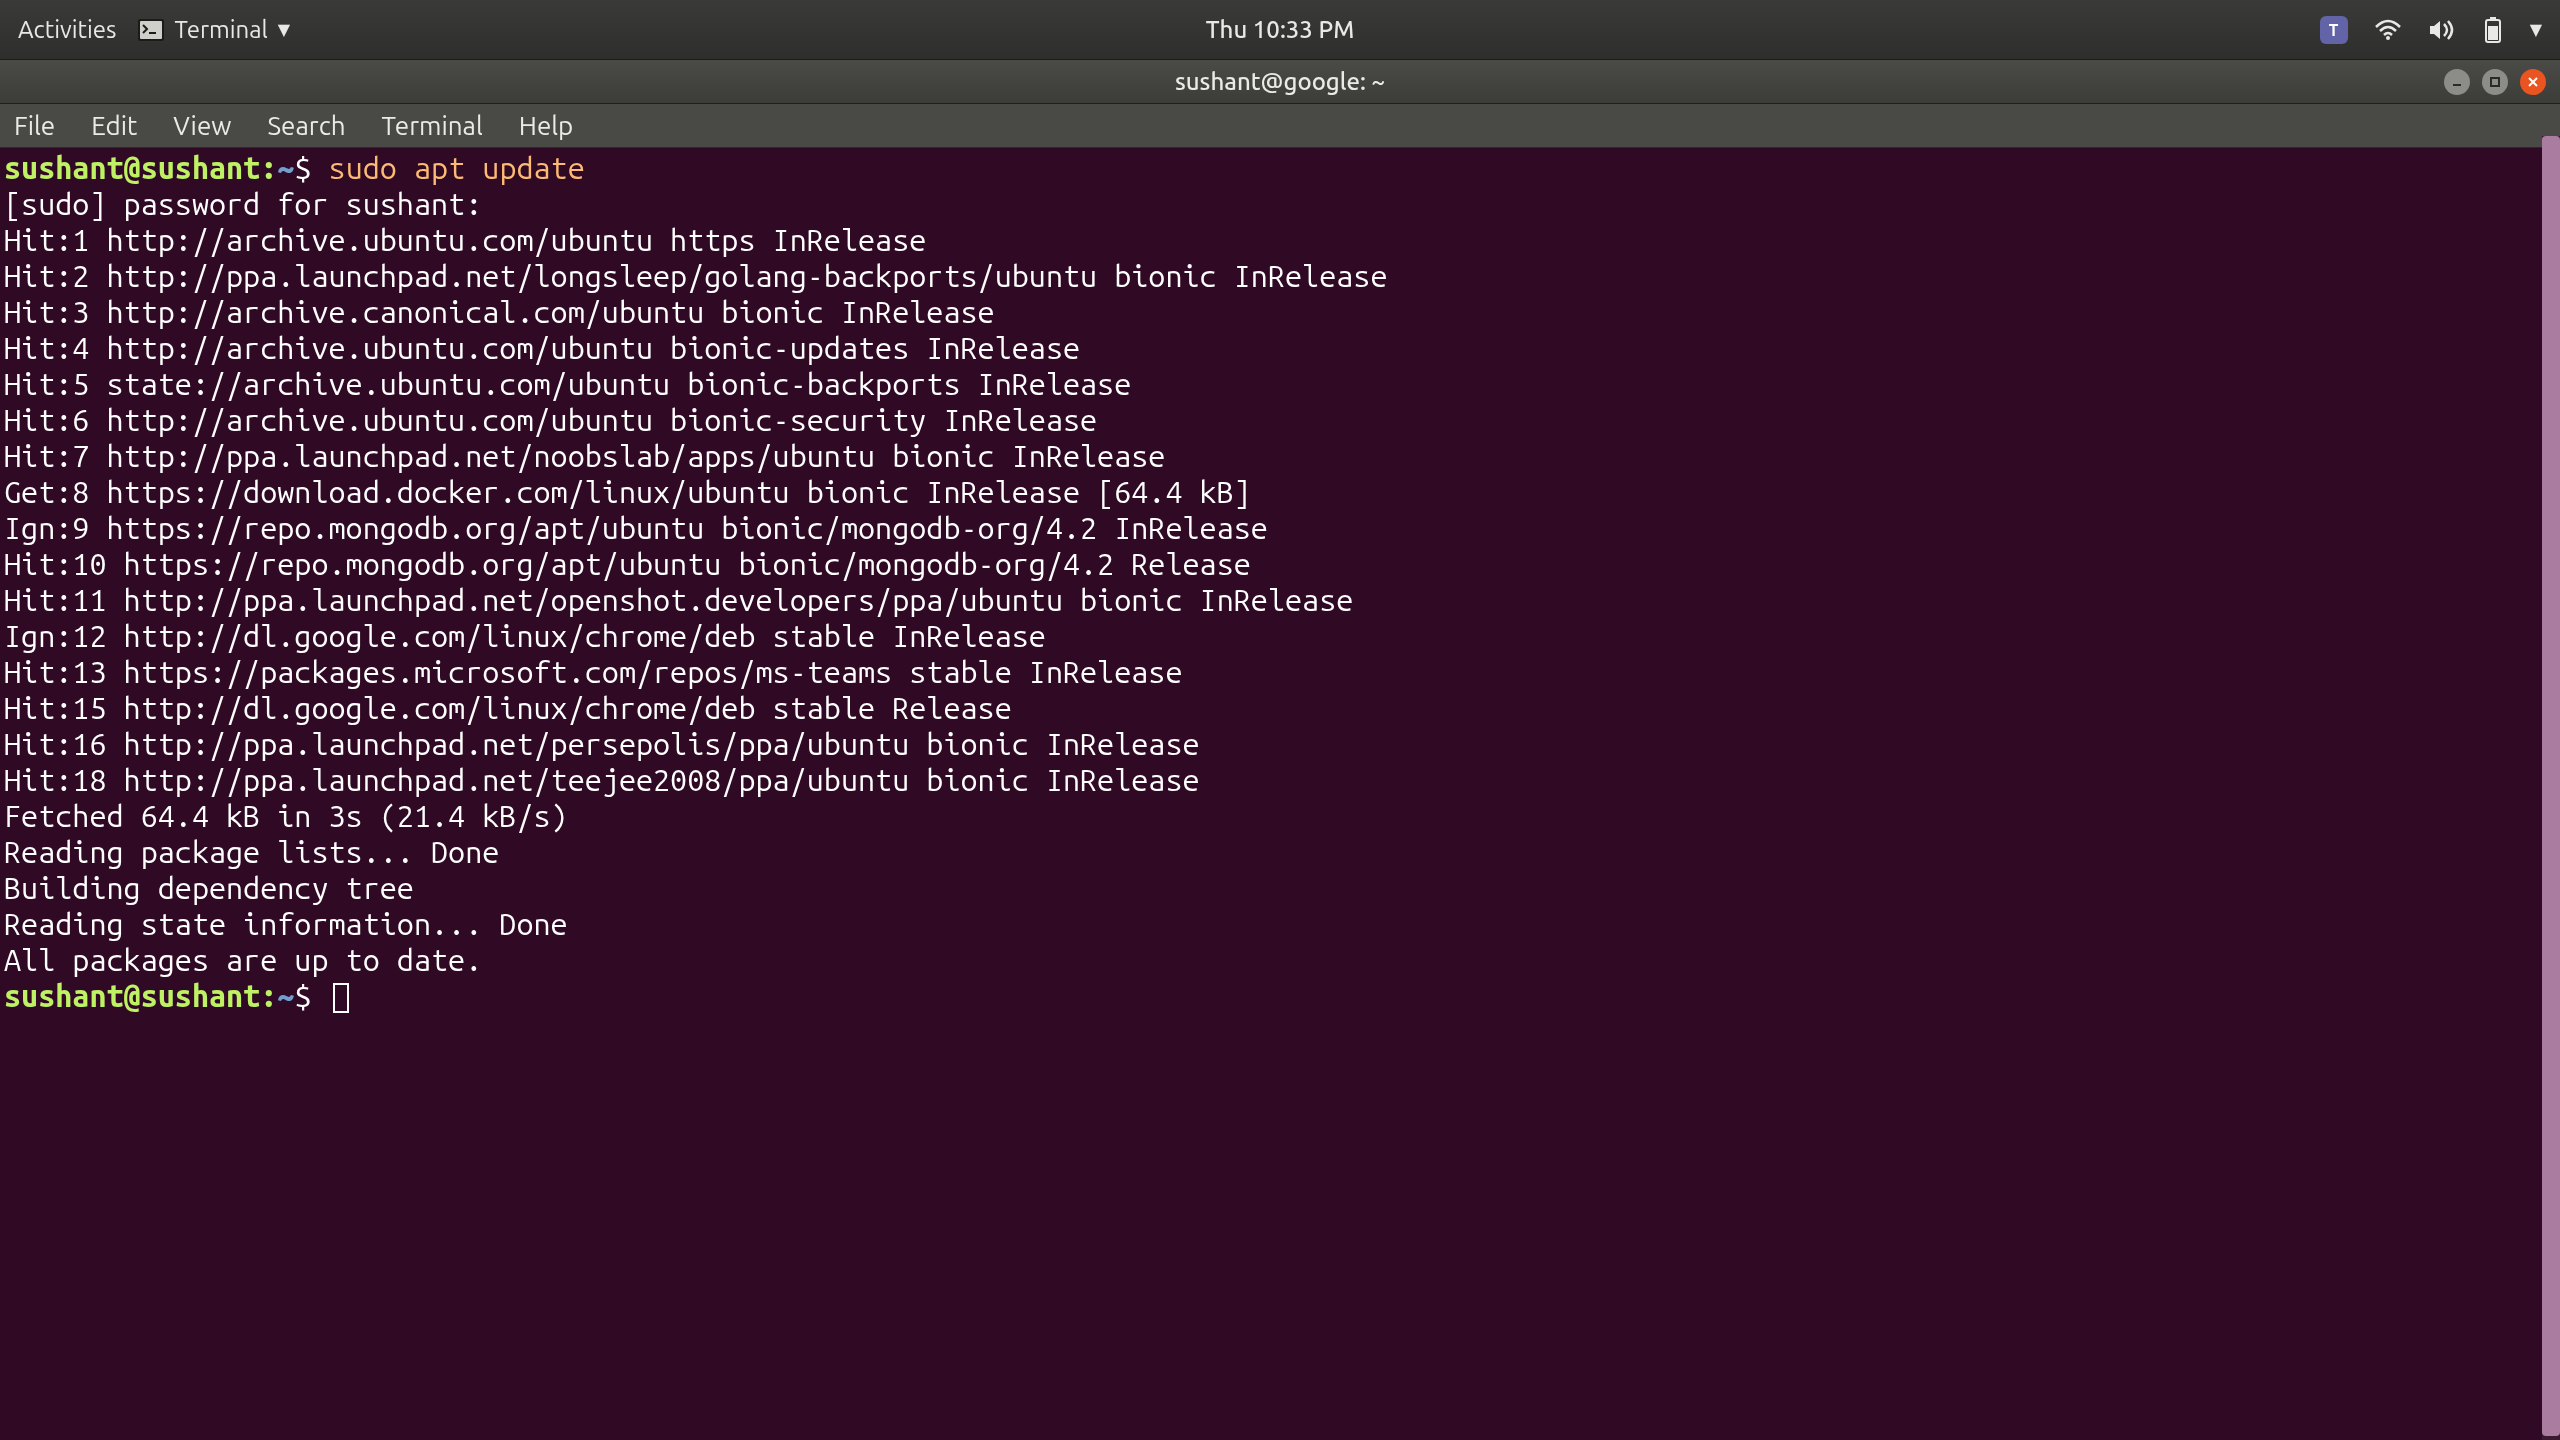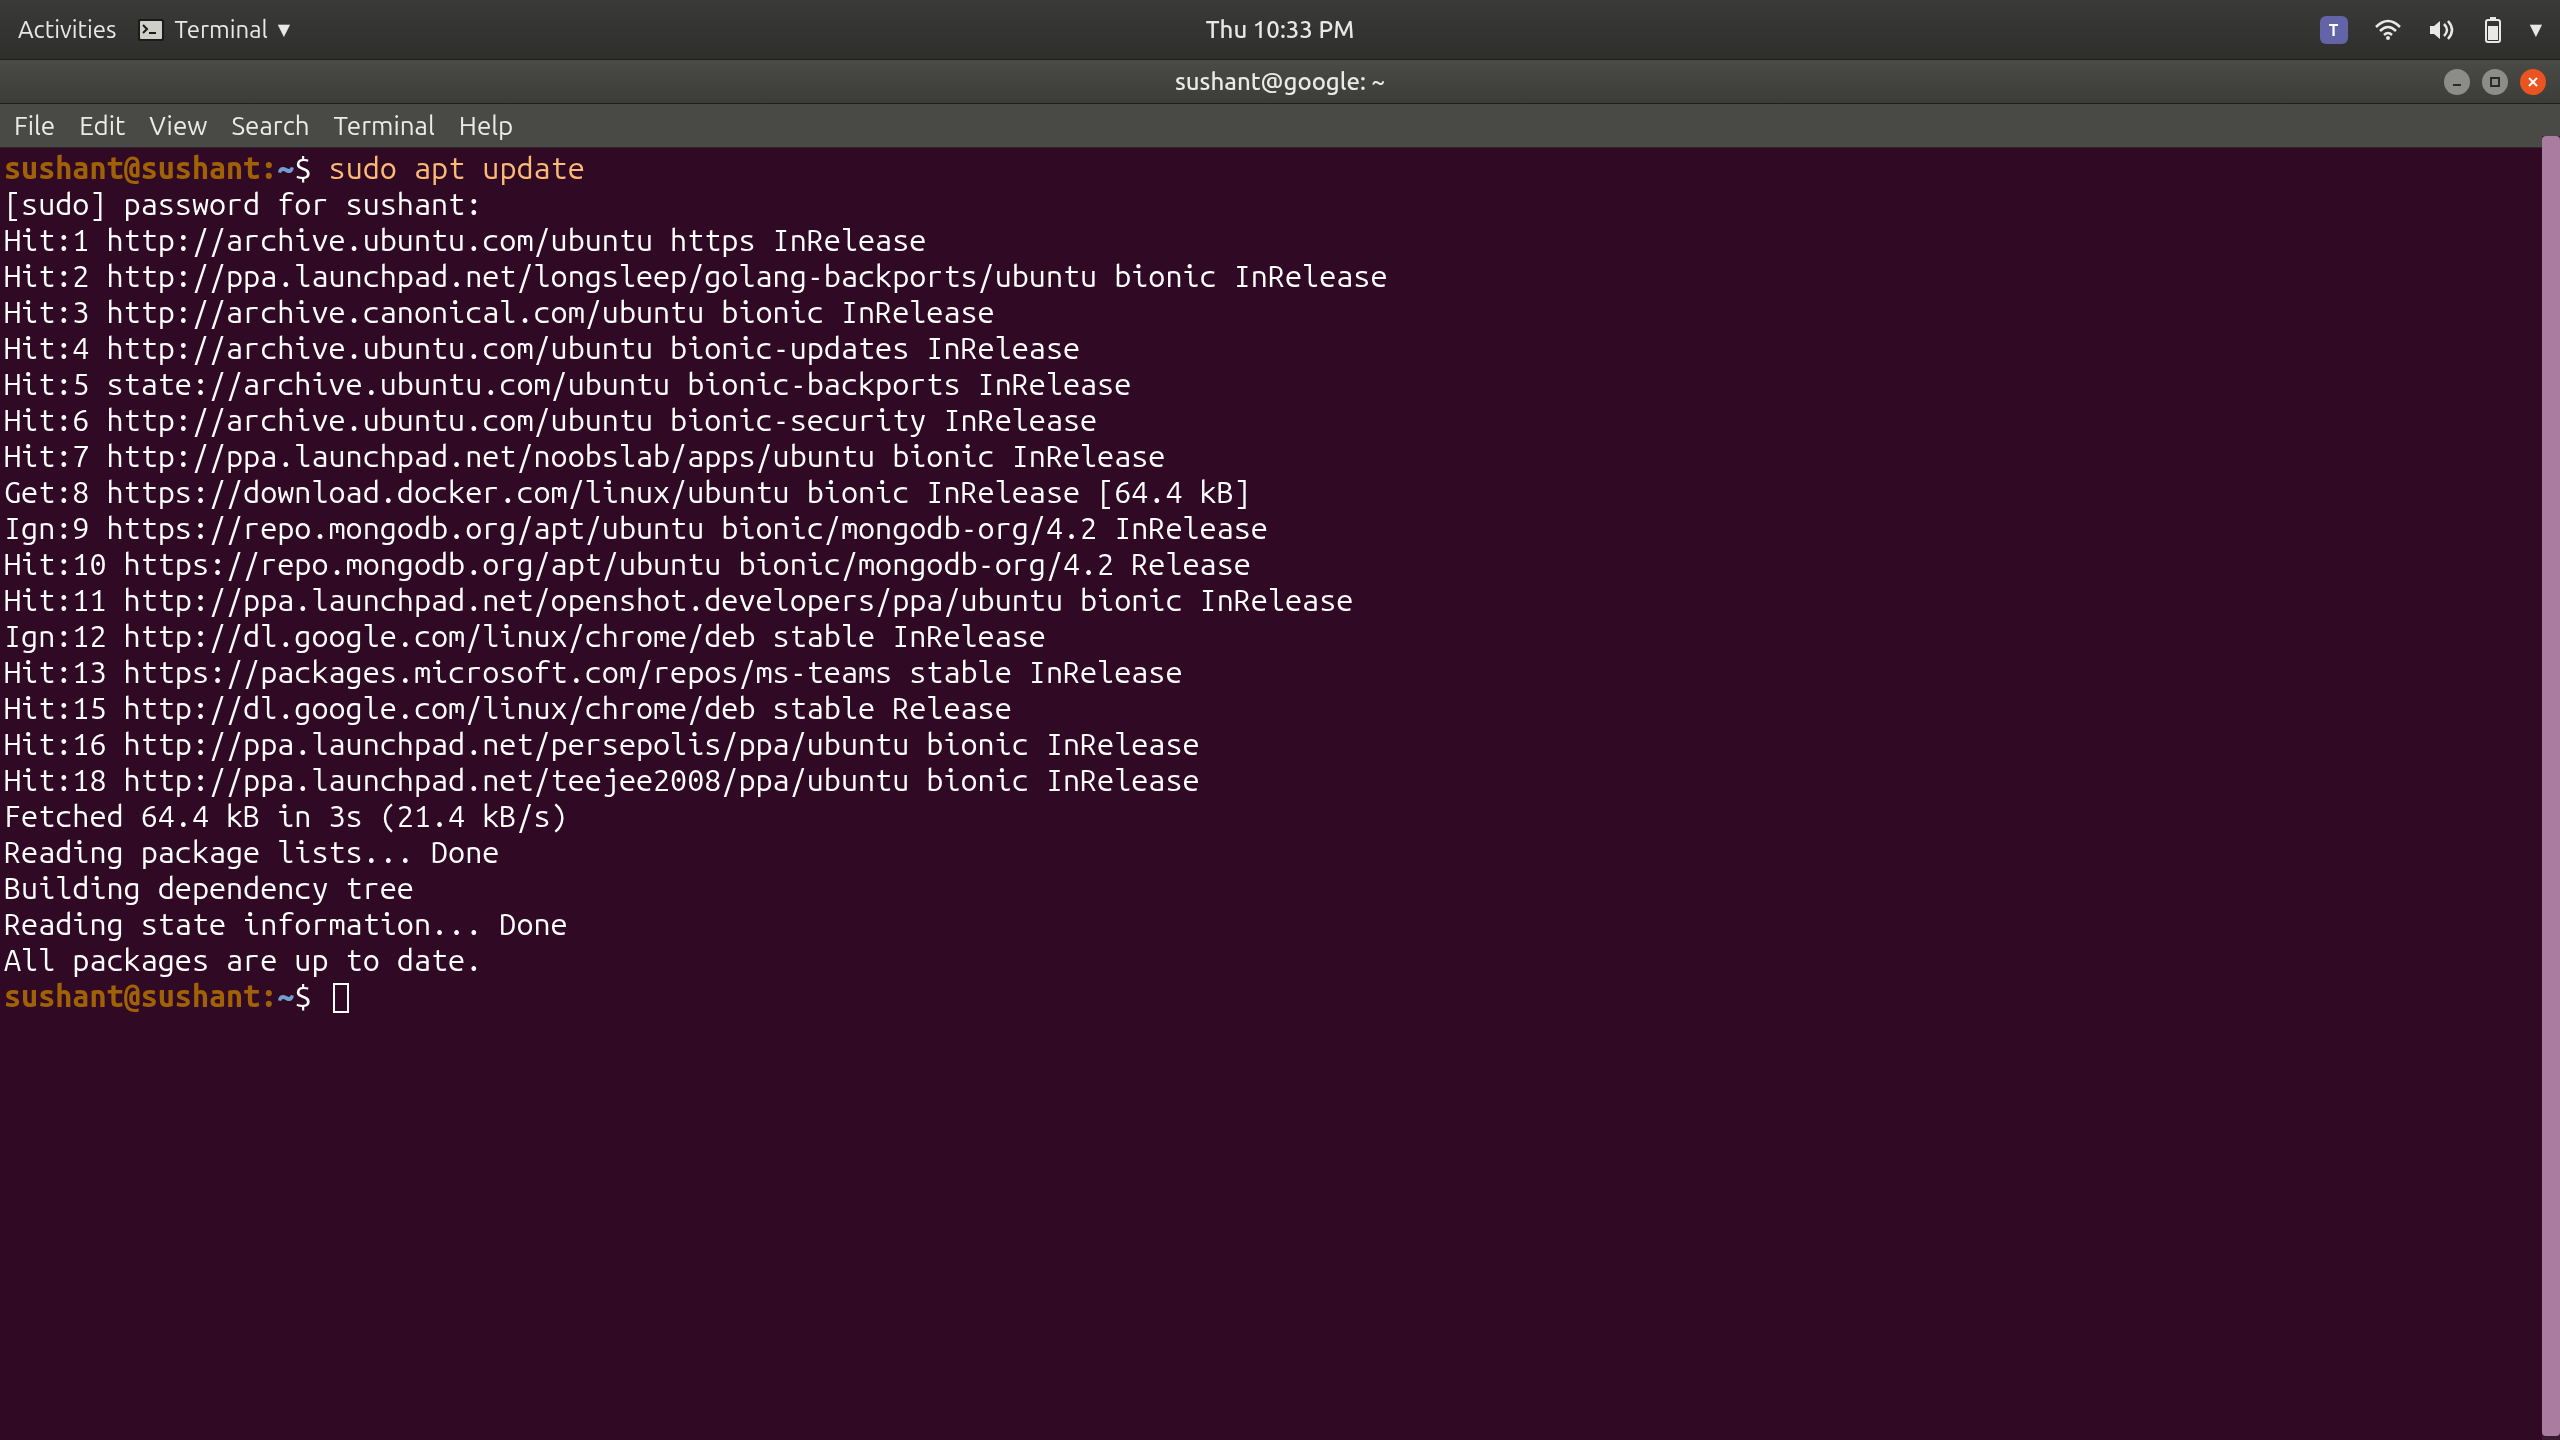--- a/index.html
+++ b/index.html
@@ -68,21 +68,21 @@
   .win-min { background: #8c8c88; }
   .win-max { background: #8c8c88; }
   .win-close { background: #e95420; color: #fff; }
 
   
   .menubar {
     height: 44px;
     background: #494945;
     display: flex;
     align-items: center;
-    gap: 24px;
+    gap: 36px;
     padding: 0 14px;
     color: #eaeae6;
     font-size: 26px;
     border-bottom: 1px solid #2a2a28;
   }
   .menubar .menu-item { cursor: pointer; }
 
   
   .terminal {
     background: #300a24;
@@ -106,21 +106,21 @@
   }
   .scrollbar-thumb {
     position: absolute;
     right: 0;
     top: 136px;
     width: 18px;
     height: 1300px;
     background: #a97ca0;
     border-radius: 4px;
   }
-  .prompt-user { color: #a16207; font-weight: bold; }
+  .prompt-user { color: #bef264; font-weight: bold; }
   .prompt-path { color: #729fcf; font-weight: bold; }
   .prompt-dollar { color: #ffffff; }
   .cmd { color: #fdba74; }
   .cursor {
     display: inline-block;
     width: 16px;
     height: 30px;
     border: 2px solid #ffffff;
     vertical-align: text-bottom;
     margin-left: 4px;

